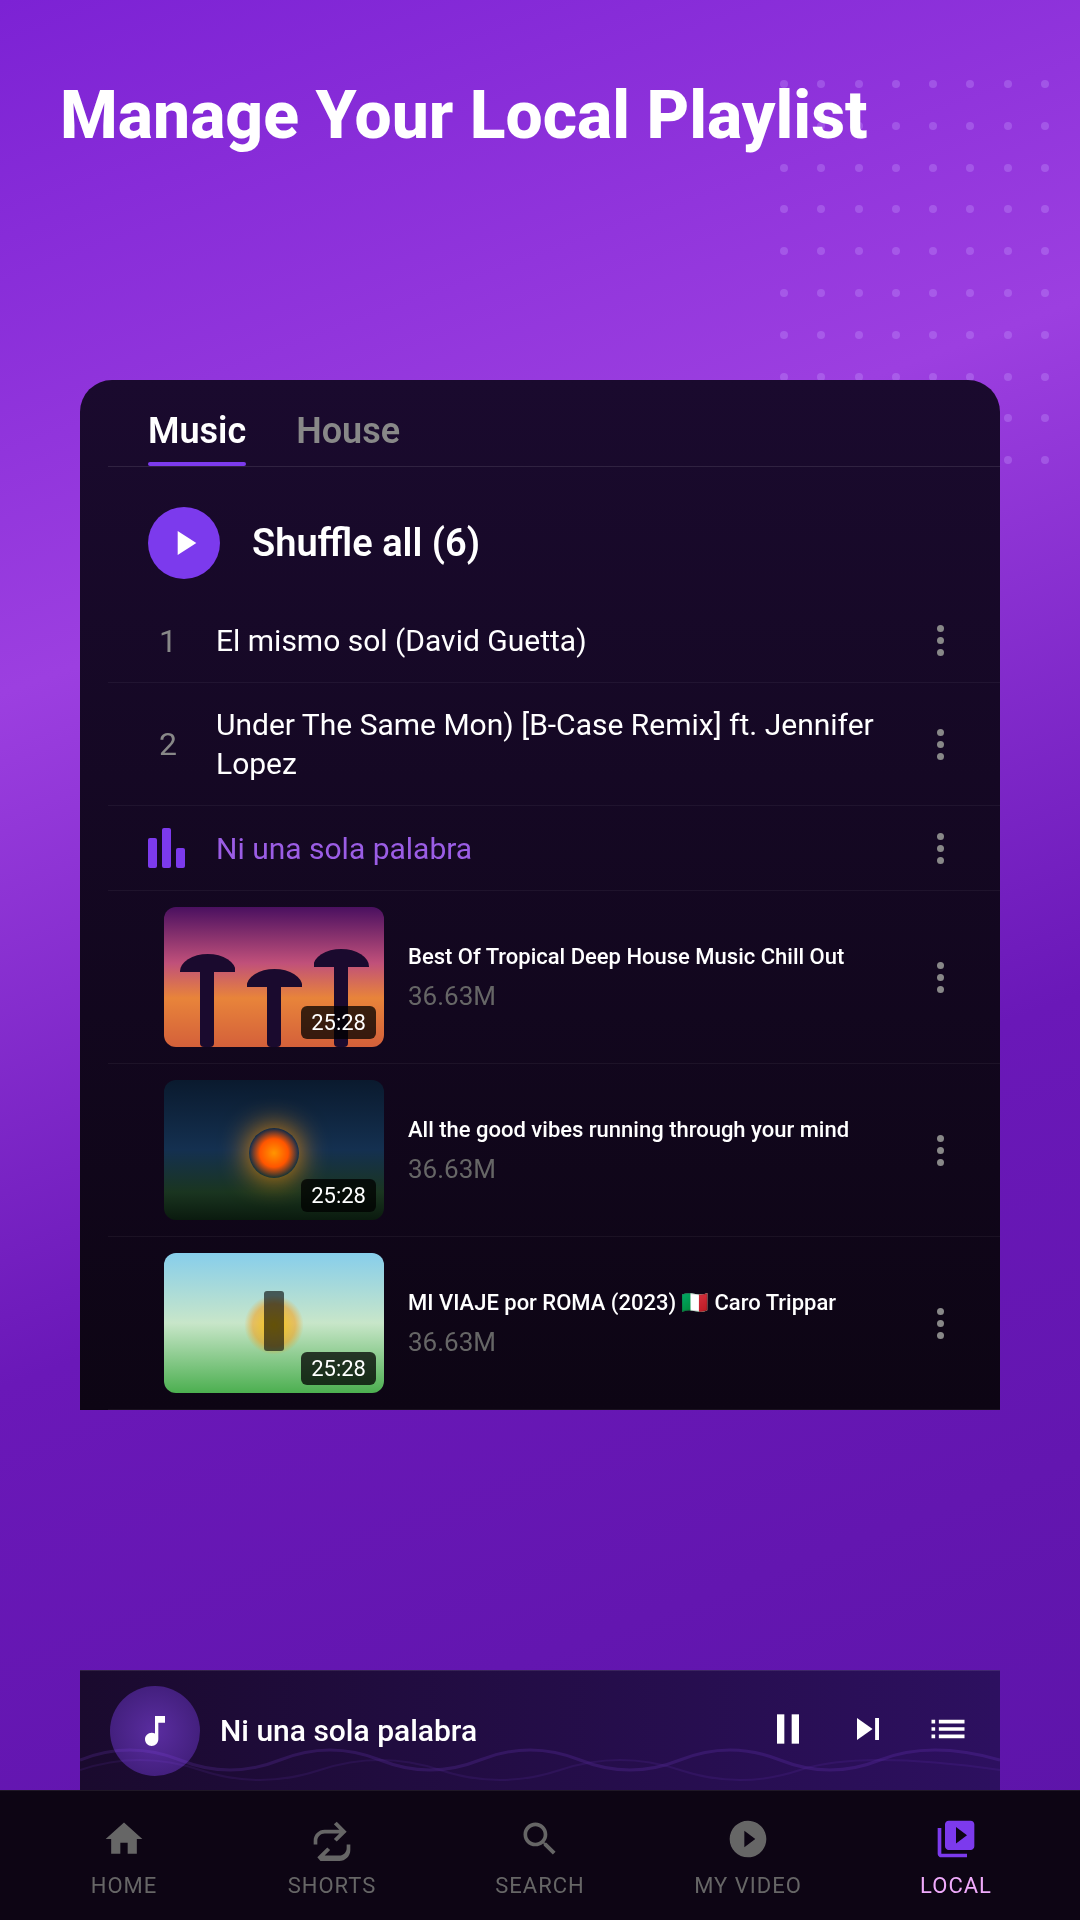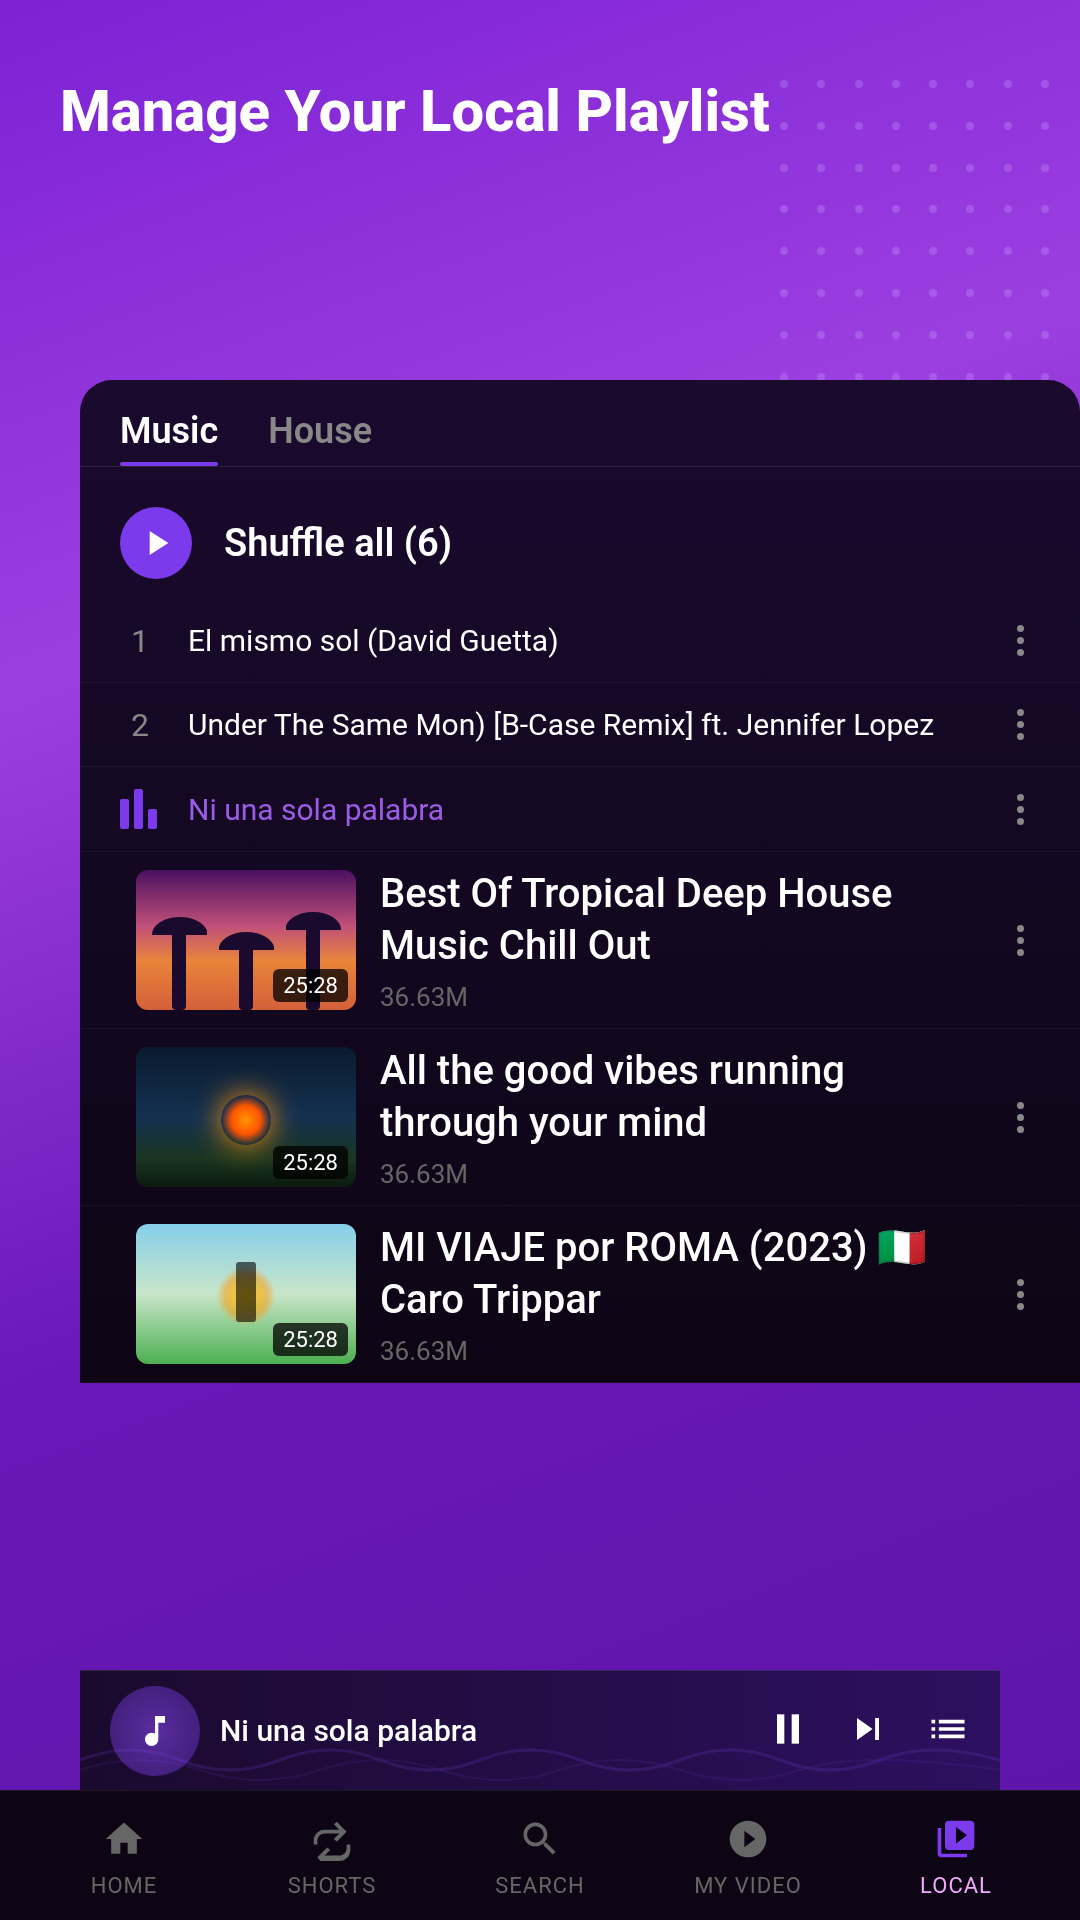--- a/index.html
+++ b/index.html
@@ -28,38 +28,39 @@
     .dot {
       width: 8px;
       height: 8px;
       background: rgba(200, 160, 255, 0.6);
       border-radius: 50%;
     }
 
     .header-text {
       padding: 80px 60px 40px 60px;
       color: white;
-      font-size: 58px;
+      font-size: 66px;
       font-weight: 800;
       line-height: 1.1;
       position: relative;
       z-index: 2;
     }
 
     
     .card {
       position: absolute;
       top: 380px;
       left: 80px;
       right: 0;
-      width: 1000px;
+      width: 920px;
       background: linear-gradient(180deg, #1a0a2e 0%, #0d0514 100%);
       border-radius: 32px 32px 0 0;
       overflow: hidden;
       z-index: 10;
+      padding-left: 28px;
     }
 
     
     .tabs {
       display: flex;
       padding: 30px 40px 0 40px;
       gap: 50px;
     }
     .tab {
       font-size: 36px;
@@ -299,21 +300,21 @@
       color: white;
       font-size: 22px;
       padding: 4px 10px;
       border-radius: 6px;
     }
 
     .video-info {
       flex: 1;
     }
     .video-title {
-      font-size: 40px;
+      font-size: 22px;
       color: white;
       font-weight: 500;
       line-height: 1.3;
       margin-bottom: 10px;
     }
     .video-size {
       font-size: 26px;
       color: #666;
     }
 

